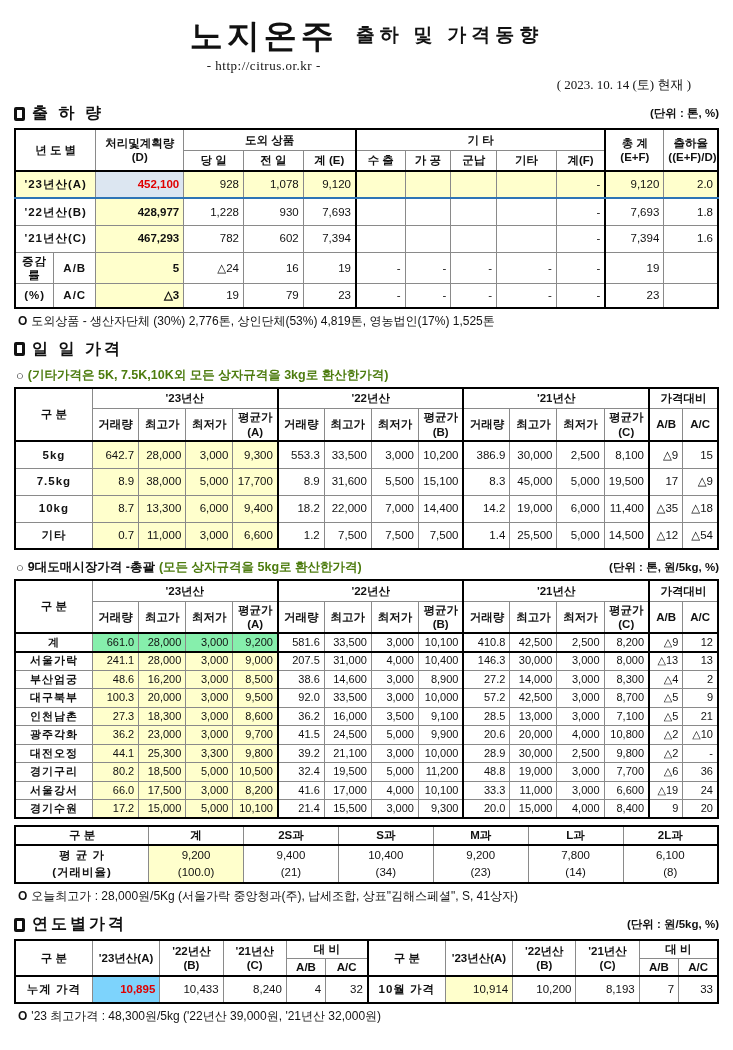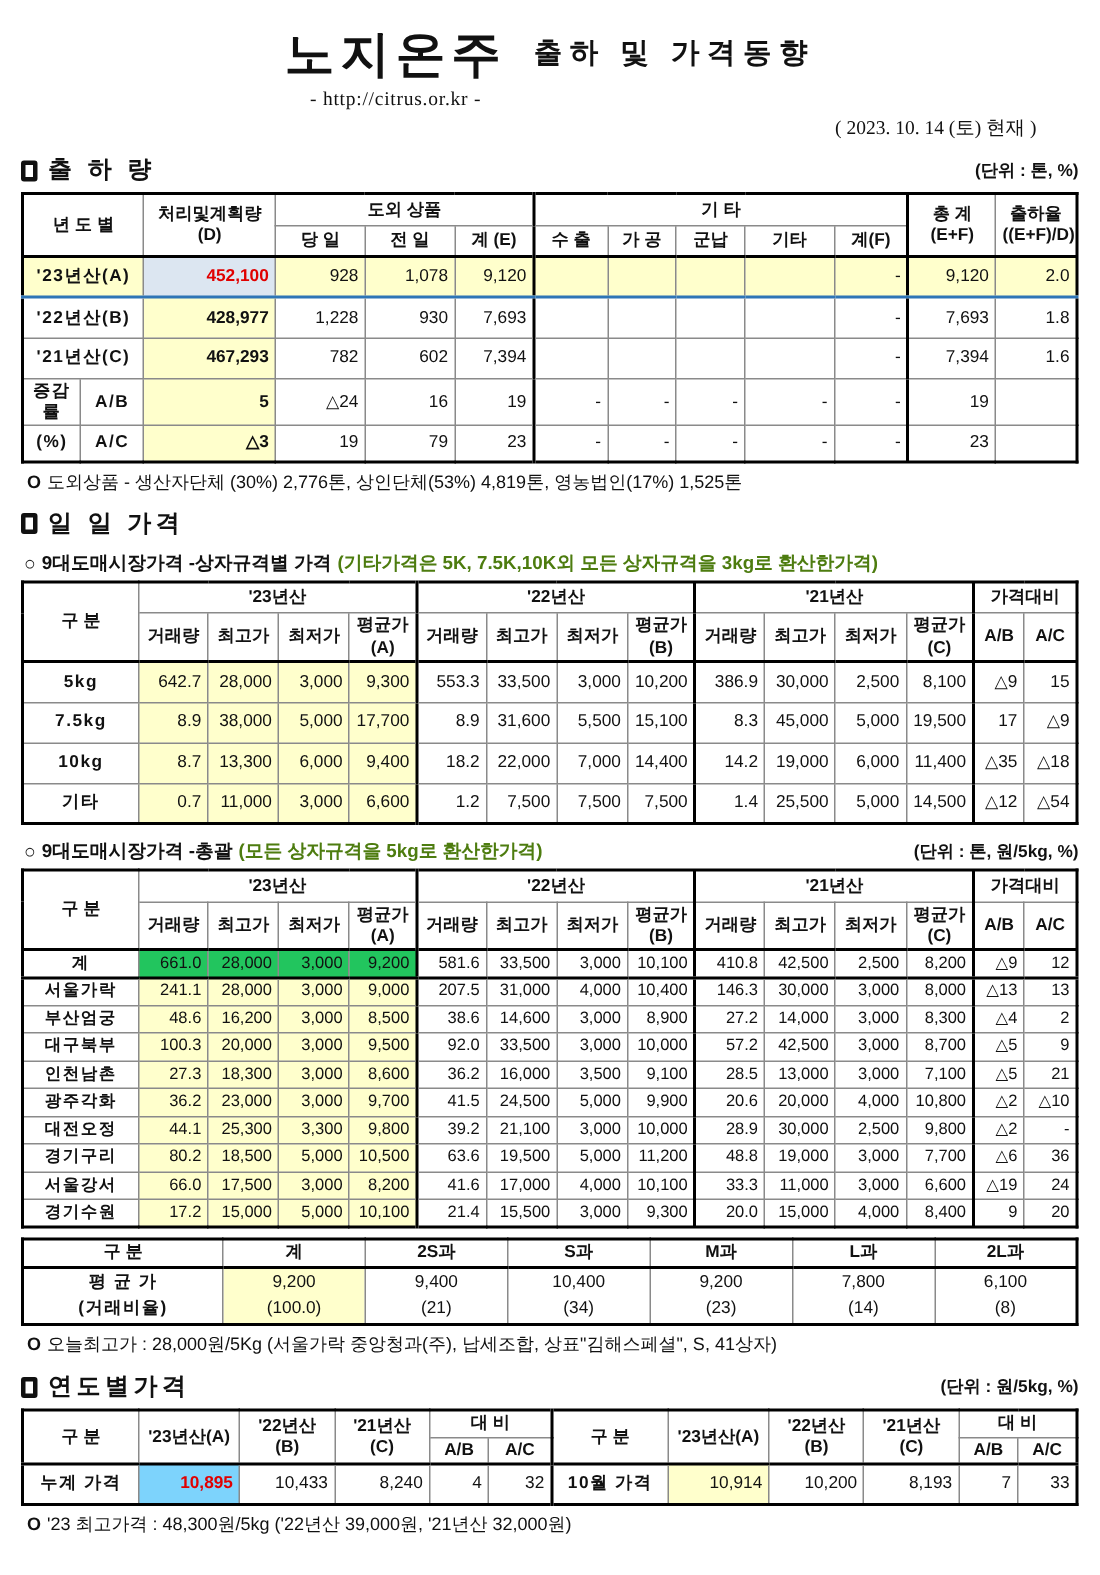--- a/index.html
+++ b/index.html
@@ -36,21 +36,21 @@
   .tbl tbody tr:first-child td { border-top:2px solid #000; }
   .num { text-align:right; padding-right:5px; }
   .lab { text-align:center; font-weight:bold; letter-spacing:1px; }
   .c23h { background:#ffffcc; }
   .c23 { background:#ffffcc; }
   .sep { border-left:2px solid #000 !important; }
   .dcol { background:#ffffcc; font-weight:bold; }
   tr[data-hl="current"] td { background:#ffffcc; border-bottom:2px solid #2e75b6; }
   tr[data-hl="current"] td.dcol { background:#dce6f1; color:#e00000; }
   tr[data-hl="total"] td { border-bottom:2px solid #000; }
-  tr[data-hl="total"] td.c23 { background:#22c55e; }
+  tr[data-hl="total"] td.c23 { background:#86efac; }
   .t1 tbody td { height:27px; }
   .t1 tbody tr:nth-child(n+4) td { height:24px; }
   .t2 tbody td { height:27px; }
   .t3 tbody td { height:18.5px; font-size:11px; }
   .t3 thead th, .t2 thead th, .t1 thead th { height:21px; }
   
   .grade { width:74%; }
   .grade td { text-align:center; }
   .grade .two { line-height:1.5; }
   
@@ -206,21 +206,20 @@
   <b class="bul">O</b><span>도외상품 - 생산자단체 (30%) 2,776톤, 상인단체(53%) 4,819톤, 영농법인(17%) 1,525톤</span>
 </div>
 
 <div class="sec">
   <span class="secbox"></span>
   <h2>일 일 가격</h2>
 </div>
 
 <div class="sub">
   <span class="circ">○</span>
-  <span class="subtitle">9대도매시장가격 -상자규격별 가격</span>
     <span class="subnote">(기타가격은 5K, 7.5K,10K외 모든 상자규격을 3kg로 환산한가격)</span>
 </div>
 
 <table class="tbl t2">
   <colgroup>
     <col style="width:11%">
     <col style="width:6.6%">
       <col style="width:6.7%">
       <col style="width:6.7%">
       <col style="width:6.4%">
@@ -501,21 +500,21 @@
         <td class="num">9,800</td>
         <td class="num sep">△2</td>
         <td class="num">-</td>
       </tr>
       <tr>
         <td class="lab">경기구리</td>
         <td class="num c23">80.2</td>
         <td class="num c23">18,500</td>
         <td class="num c23">5,000</td>
         <td class="num c23">10,500</td>
-        <td class="num sep">63.6</td>
+        <td class="num sep">32.4</td>
         <td class="num">19,500</td>
         <td class="num">5,000</td>
         <td class="num">11,200</td>
         <td class="num sep">48.8</td>
         <td class="num">19,000</td>
         <td class="num">3,000</td>
         <td class="num">7,700</td>
         <td class="num sep">△6</td>
         <td class="num">36</td>
       </tr>

